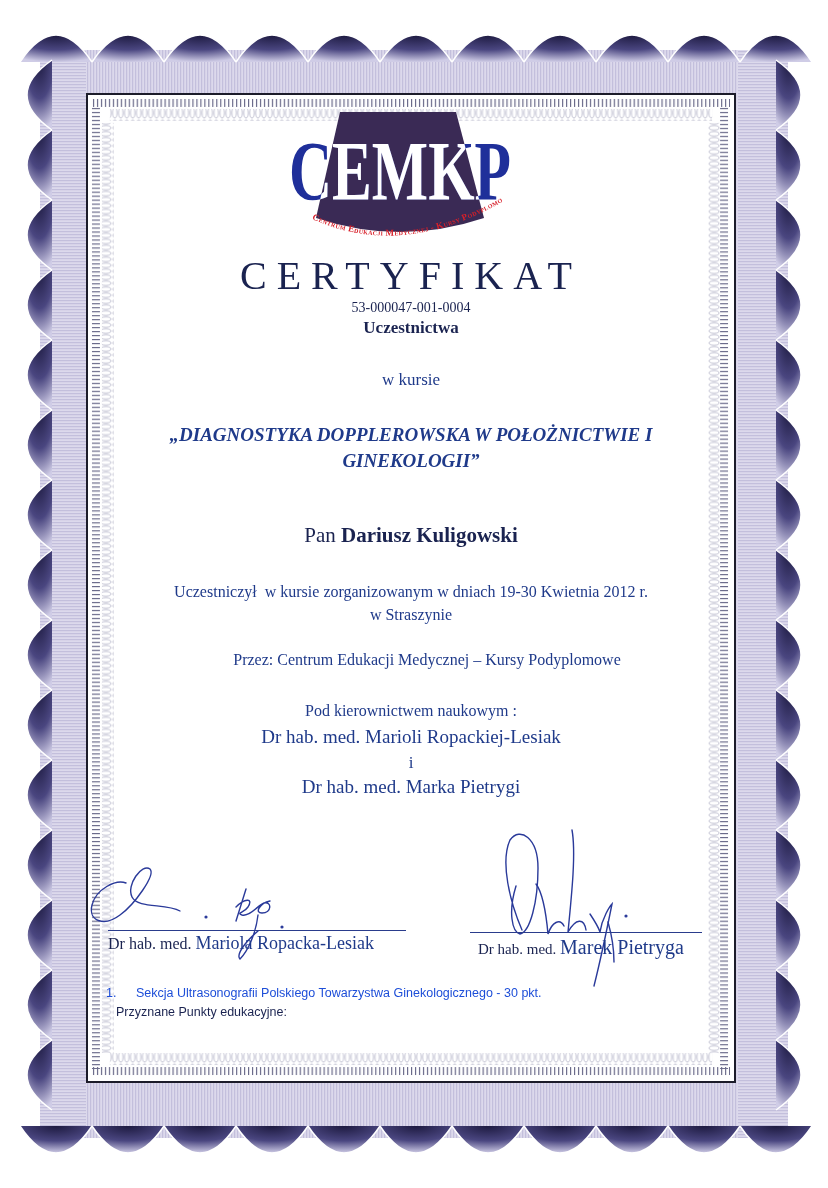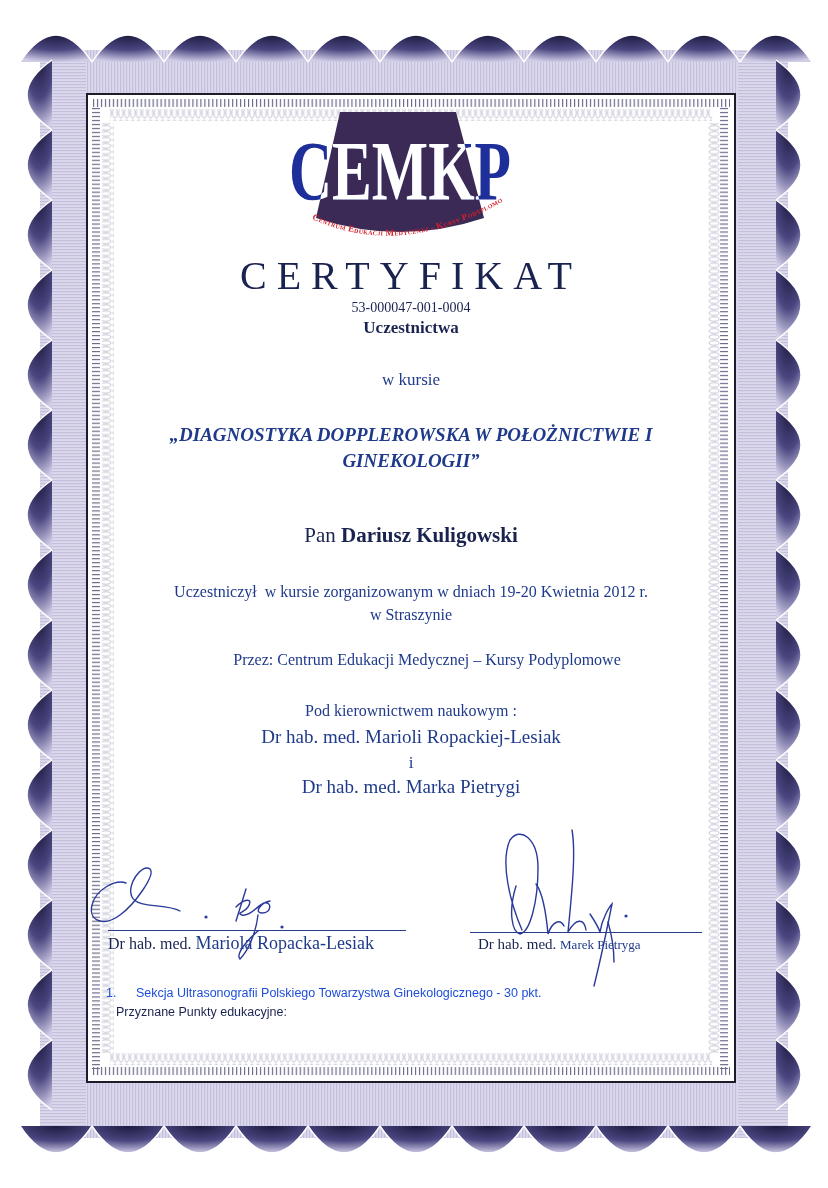--- a/index.html
+++ b/index.html
@@ -178,21 +178,21 @@
   <div class="txt participation">Uczestnictwa</div>
   <div class="txt course-title">
     <div>„DIAGNOSTYKA DOPPLEROWSKA W POŁOŻNICTWIE I</div>
     <div>GINEKOLOGII”</div>
   </div>
   <div class="txt participant">
     <span>Pan</span>
     <b>Dariusz Kuligowski</b>
   </div>
   <div class="txt attended">
-    <div style="white-space: pre;">Uczestniczył  w kursie zorganizowanym w dniach 19-20 Kwietnia 2012 r.</div>
+    <div style="white-space: pre;">Uczestniczył  w kursie zorganizowanym w dniach 19-30 Kwietnia 2012 r.</div>
     <div>w Straszynie</div>
   </div>
   <div class="txt organizer">Przez: Centrum Edukacji Medycznej – Kursy Podyplomowe</div>
   <div class="txt supervision-label">Pod kierownictwem naukowym :</div>
   <div class="txt supervisor1">Dr hab. med. Marioli Ropackiej-Lesiak</div>
   <div class="txt conj">i</div>
   <div class="txt supervisor2">Dr hab. med. Marka Pietrygi</div>
 
   <svg class="signature" style="left:86px; top:855px; width:220px; height:110px;" viewBox="0 0 220 110" xmlns="http://www.w3.org/2000/svg">
     <g fill="none" stroke="#2a3a9a" stroke-width="1.4" stroke-linecap="round">
@@ -215,20 +215,20 @@
 
   <div class="sig-line" style="left:108px; top:930px; width:298px;"></div>
   <div class="sig-line" style="left:470px; top:932px; width:232px;"></div>
 
   <div class="sig-name" style="left:108px; top:933px; font-size:16px;">
     <span>Dr hab. med.</span>
     <span class="n" style="font-size:18px;">Mariola Ropacka-Lesiak</span>
   </div>
   <div class="sig-name" style="left:478px; top:936px; font-size:15px;">
     <span>Dr hab. med.</span>
-    <span class="n" style="font-size:13px;text-align:center;">Marek Pietryga</span>
+    <span class="n" style="font-size:20px;text-align:center;">Marek Pietryga</span>
   </div>
 
   <div class="points-label">Przyznane Punkty edukacyjne:</div>
   <div class="points-item">
     <span class="num">1.</span><span>Sekcja Ultrasonografii Polskiego Towarzystwa Ginekologicznego - 30 pkt.</span>
   </div>
 </div>
 
 </body></html>

